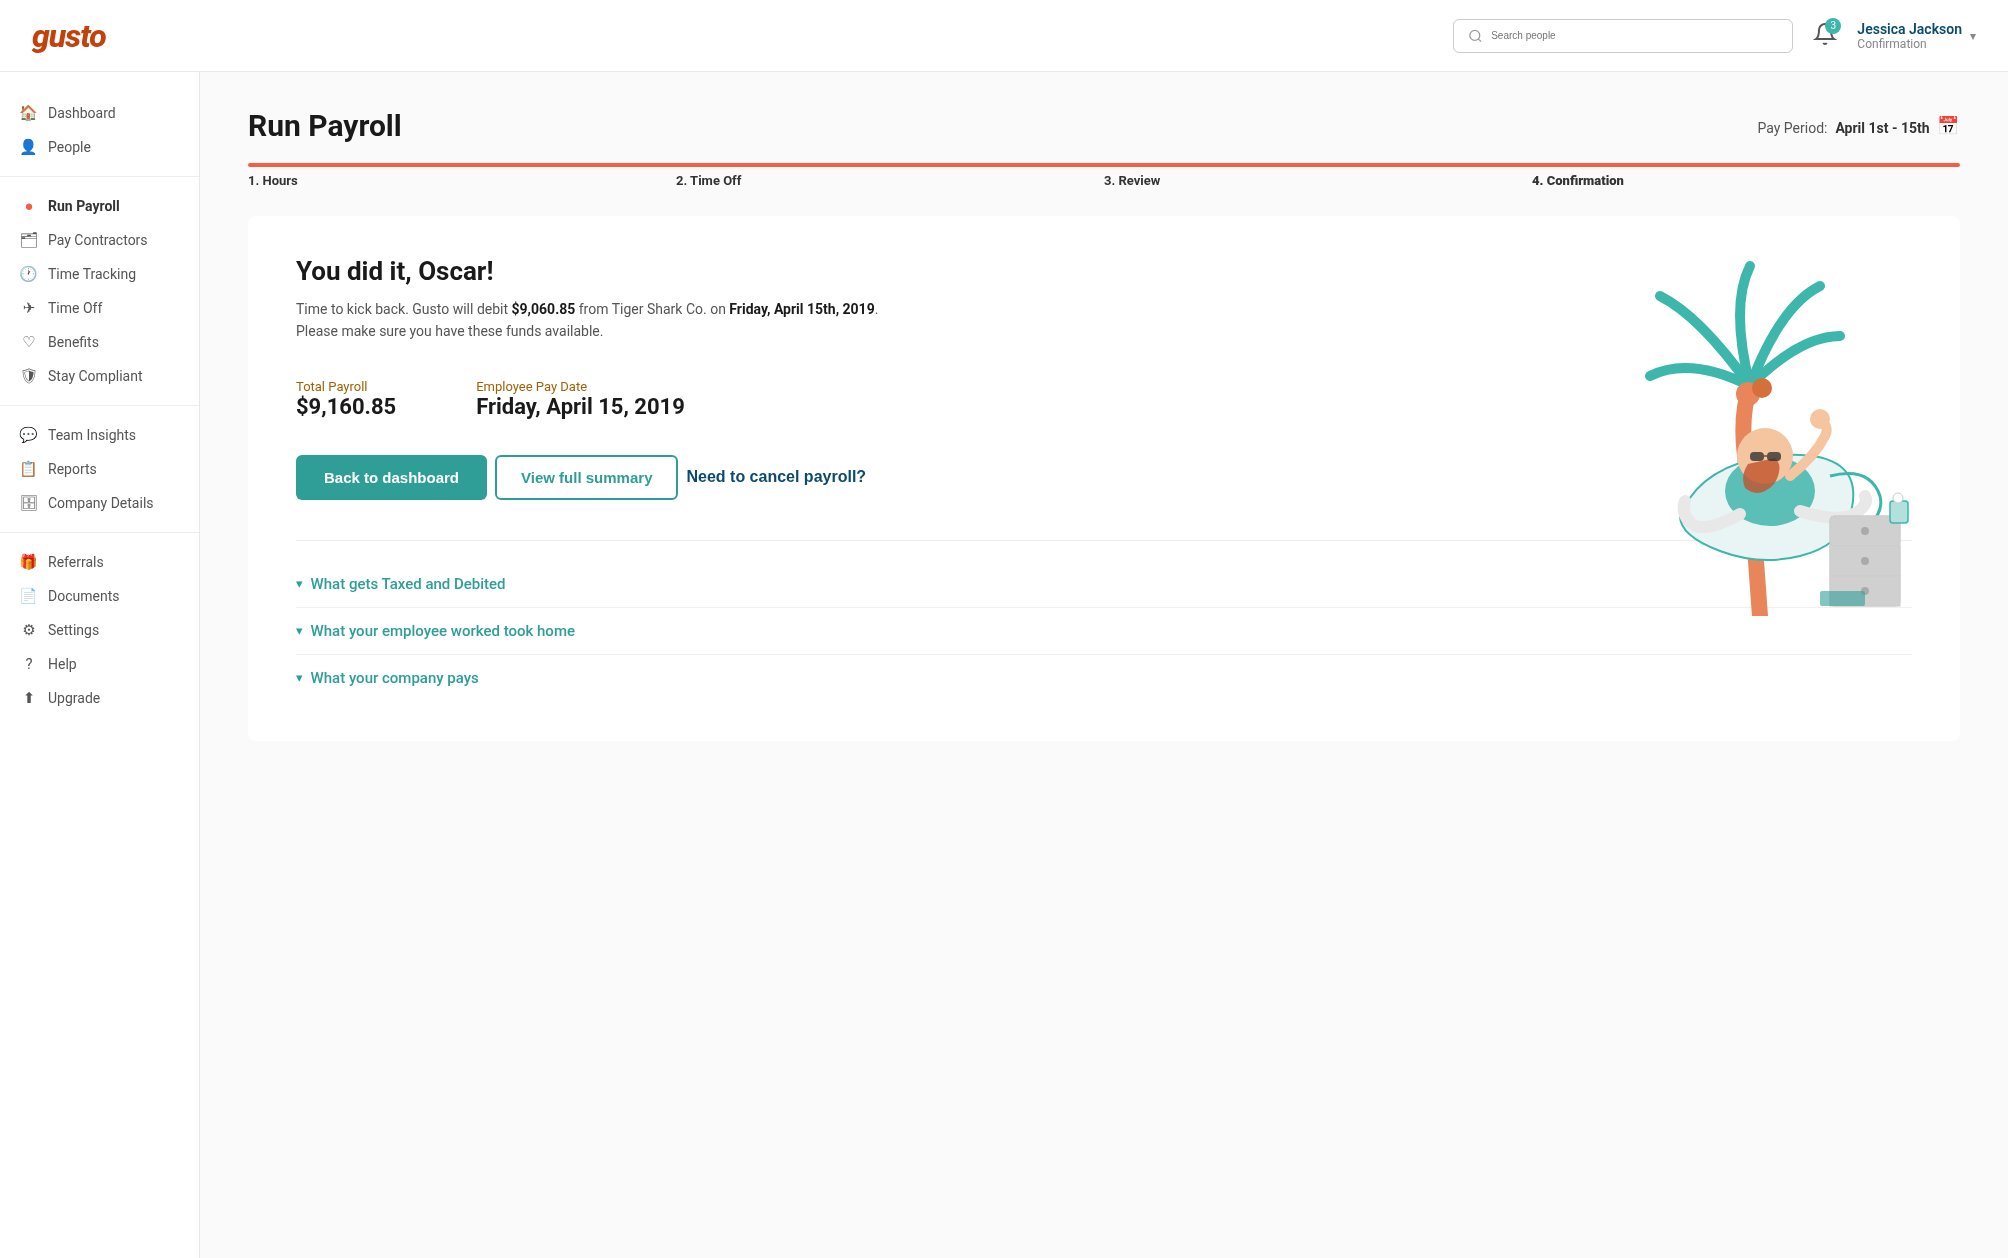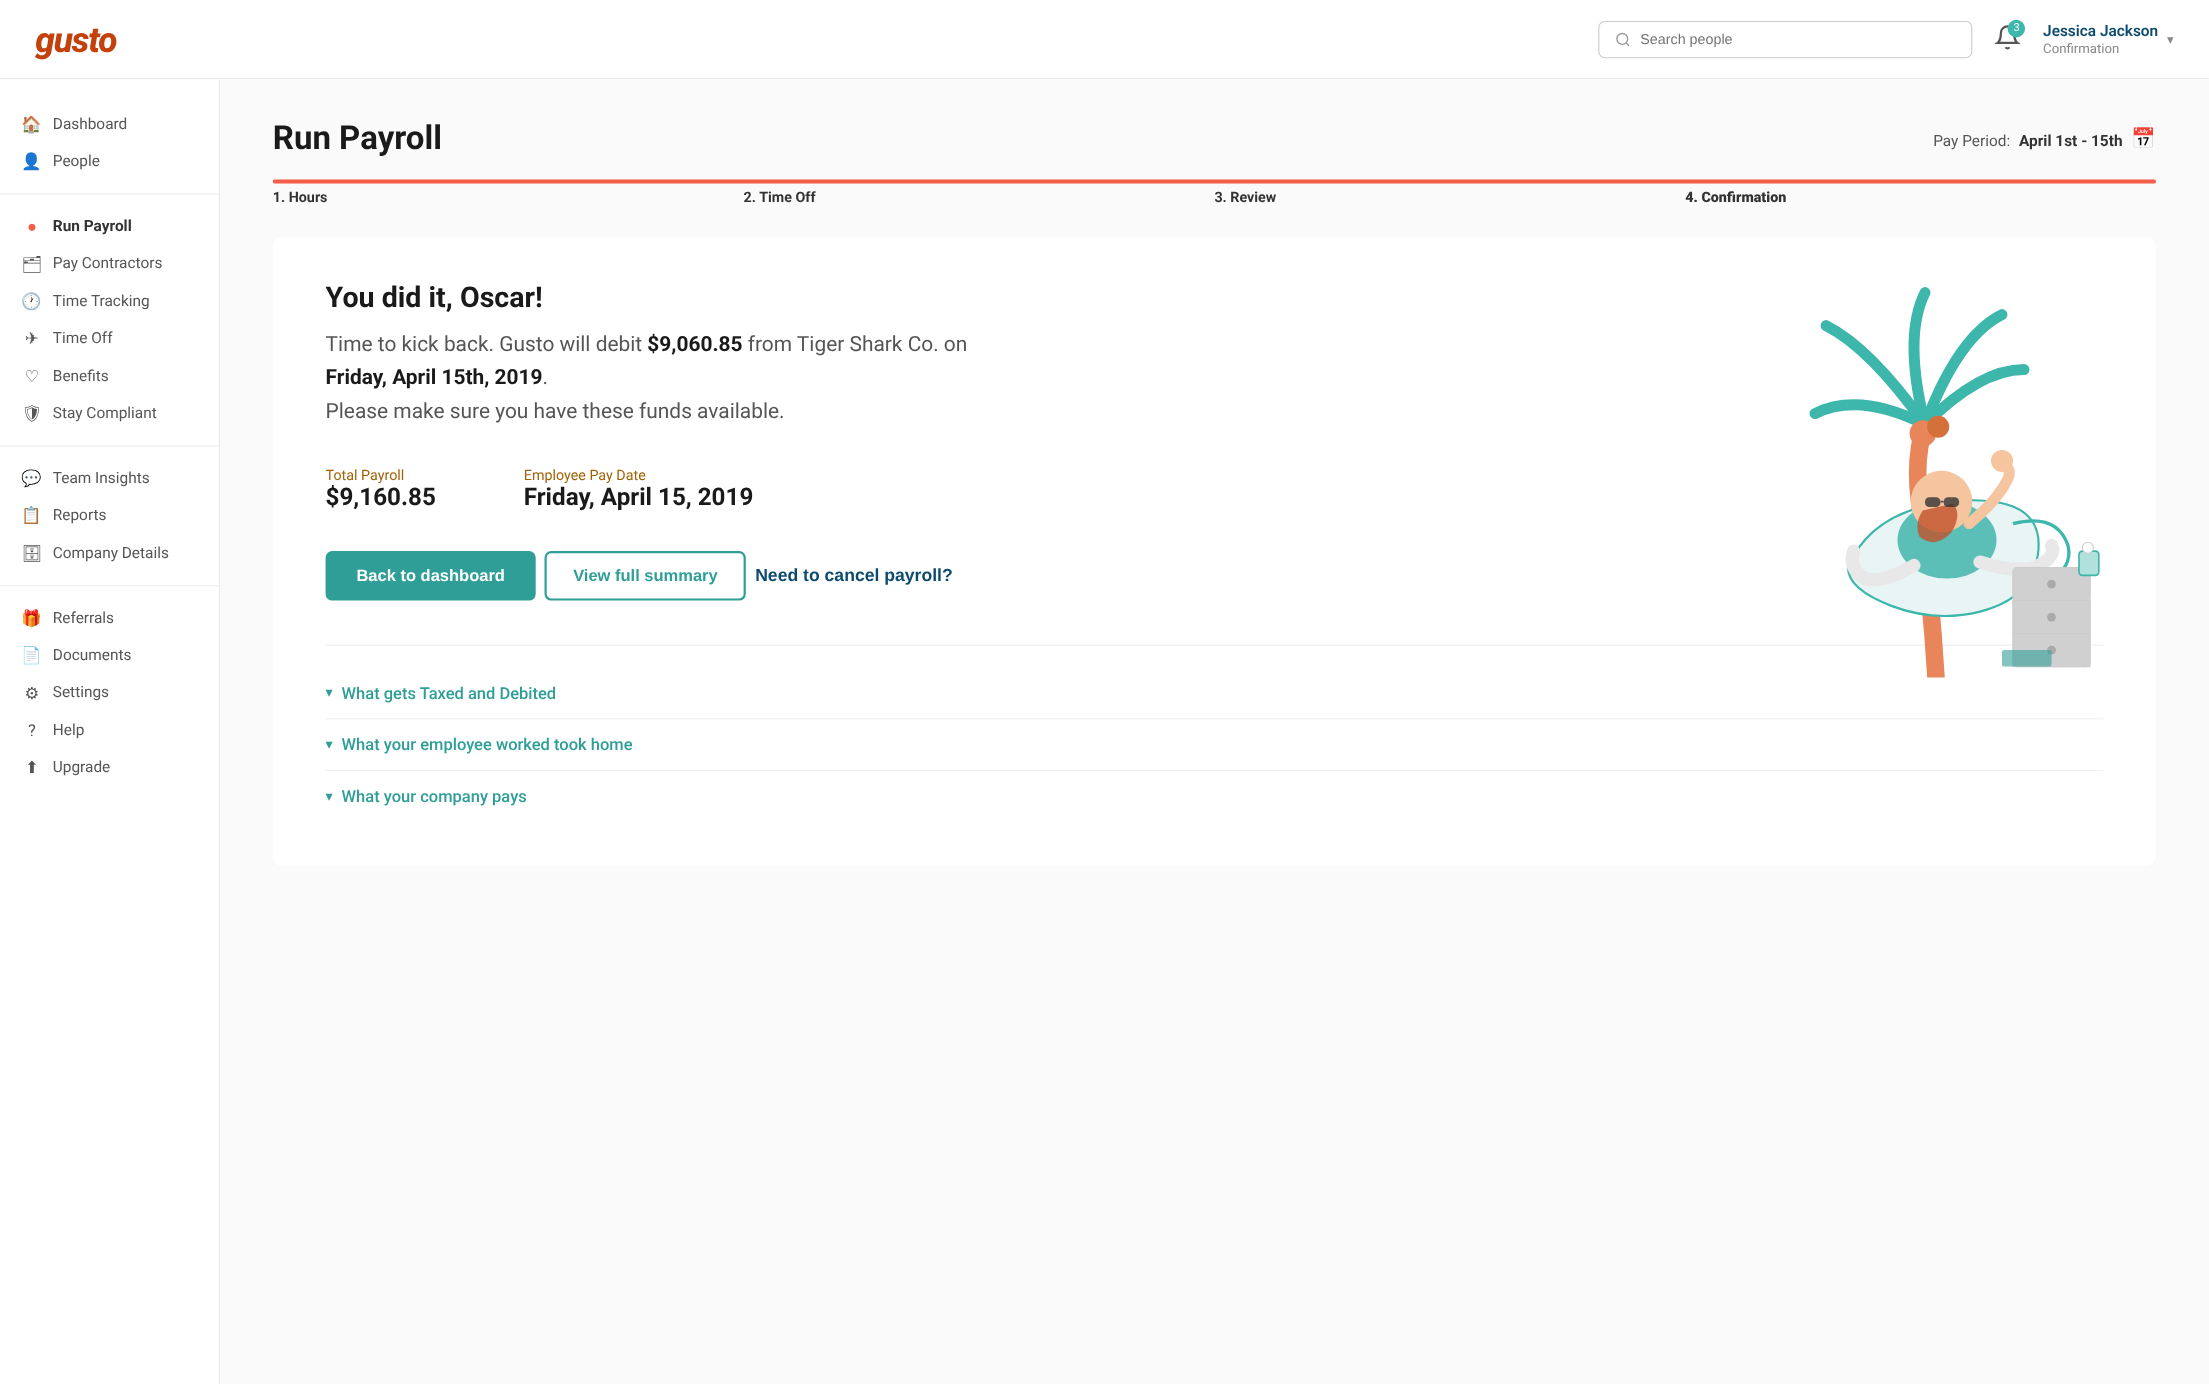--- a/index.html
+++ b/index.html
@@ -36,21 +36,21 @@
       border: 1px solid #ccc;
       border-radius: 6px;
       padding: 8px 14px;
       width: 340px;
       background: #fff;
       gap: 8px;
     }
     .search-bar input {
       border: none;
       outline: none;
-      font-size: 13px;
+      font-size: 10px;
       color: #4d7c0f;
       width: 100%;
       background: transparent;
     }
     .search-icon-svg { color: #999; }
     .bell-wrapper {
       position: relative;
       cursor: pointer;
     }
     .bell-badge {
@@ -198,21 +198,21 @@
       overflow: hidden;
     }
 
     .success-heading {
       font-size: 26px;
       font-weight: 700;
       margin-bottom: 12px;
       color: #1a1a1a;
     }
     .success-body {
-      font-size: 19px;
+      font-size: 14px;
       color: #555;
       line-height: 1.6;
       max-width: 620px;
     }
     .highlight-text { font-weight: 700; color: #1a1a1a; }
 
     .payroll-details {
       display: flex;
       gap: 80px;
       margin: 36px 0;

